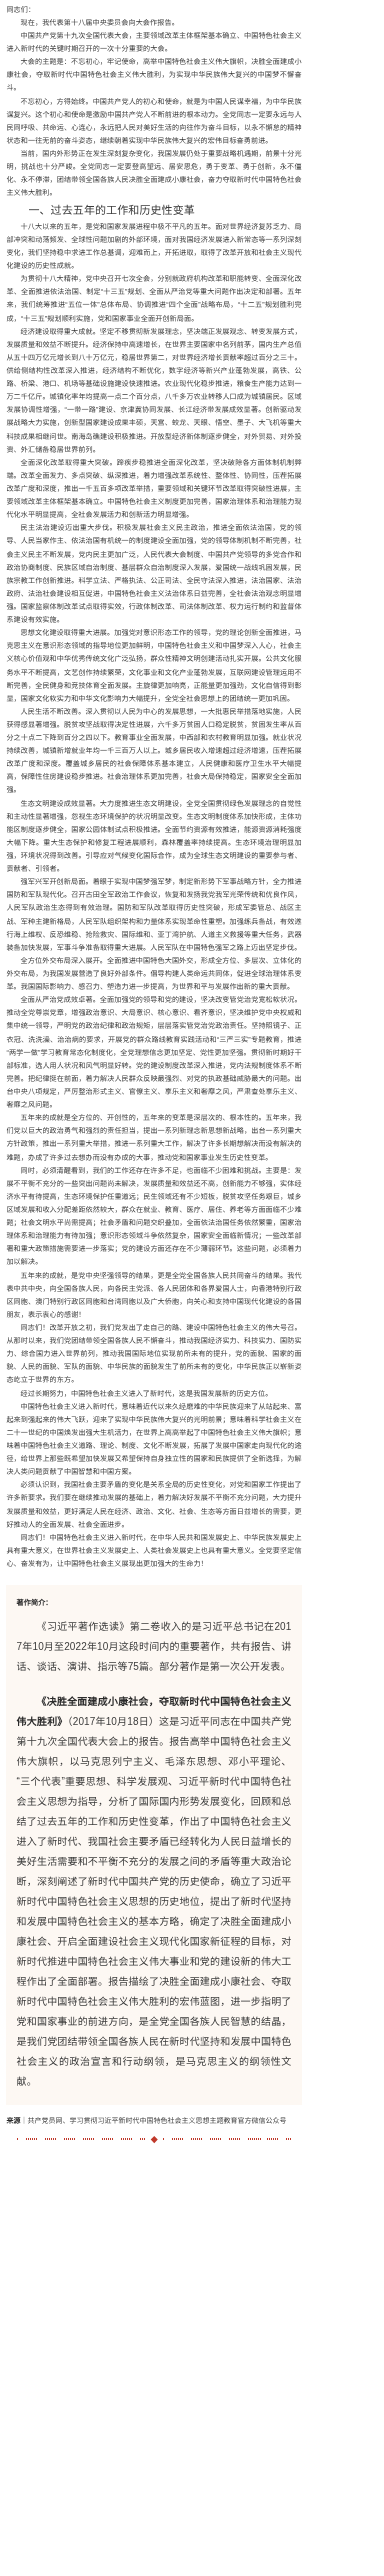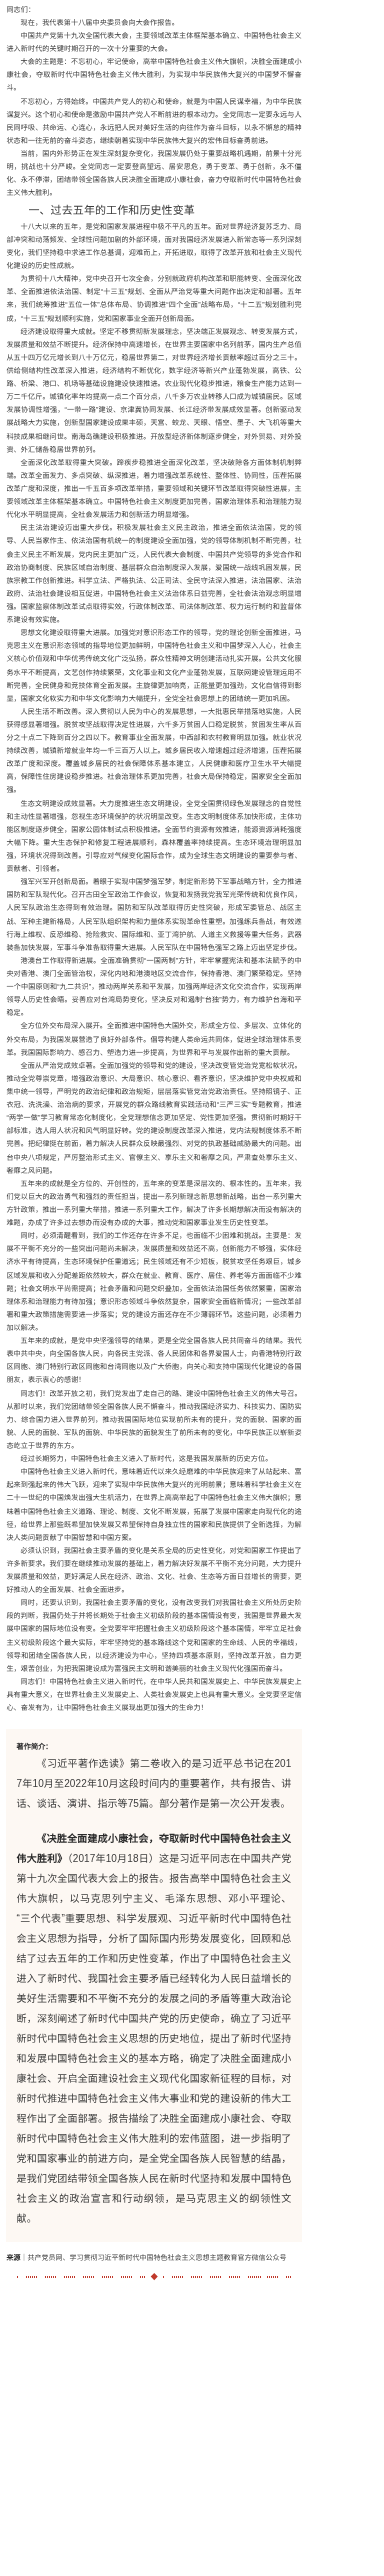--- a/index.html
+++ b/index.html
@@ -46,21 +46,21 @@
     letter-spacing: 0.1px;
   }
   
   .intro-panel {
     margin: 14px 6.4px 0 6.4px;
     background: #fdf8f3;
     padding: 11.5px 10.2px 12.8px 10.2px;
     box-sizing: border-box;
   }
   .intro-title {
-    margin: 0 0 2px 0;
+    margin: 0 0 9px 0;
     font-size: 7.2px;
     font-weight: bold;
     color: #2f2f2f;
     line-height: 1.6;
   }
   .intro-panel p.para {
     font-size: 10px;
     line-height: 2.0;
     color: #3b3b3b;
   }
@@ -123,31 +123,29 @@
 
     <p class="para">十八大以来的五年，是党和国家发展进程中极不平凡的五年。面对世界经济复苏乏力、局部冲突和动荡频发、全球性问题加剧的外部环境，面对我国经济发展进入新常态等一系列深刻变化，我们坚持稳中求进工作总基调，迎难而上，开拓进取，取得了改革开放和社会主义现代化建设的历史性成就。</p>
     <p class="para">为贯彻十八大精神，党中央召开七次全会，分别就政府机构改革和职能转变、全面深化改革、全面推进依法治国、制定“十三五”规划、全面从严治党等重大问题作出决定和部署。五年来，我们统筹推进“五位一体”总体布局、协调推进“四个全面”战略布局，“十二五”规划胜利完成，“十三五”规划顺利实施，党和国家事业全面开创新局面。</p>
     <p class="para">经济建设取得重大成就。坚定不移贯彻新发展理念，坚决端正发展观念、转变发展方式，发展质量和效益不断提升。经济保持中高速增长，在世界主要国家中名列前茅，国内生产总值从五十四万亿元增长到八十万亿元，稳居世界第二，对世界经济增长贡献率超过百分之三十。供给侧结构性改革深入推进，经济结构不断优化，数字经济等新兴产业蓬勃发展，高铁、公路、桥梁、港口、机场等基础设施建设快速推进。农业现代化稳步推进，粮食生产能力达到一万二千亿斤。城镇化率年均提高一点二个百分点，八千多万农业转移人口成为城镇居民。区域发展协调性增强，“一带一路”建设、京津冀协同发展、长江经济带发展成效显著。创新驱动发展战略大力实施，创新型国家建设成果丰硕，天宫、蛟龙、天眼、悟空、墨子、大飞机等重大科技成果相继问世。南海岛礁建设积极推进。开放型经济新体制逐步健全，对外贸易、对外投资、外汇储备稳居世界前列。</p>
     <p class="para">全面深化改革取得重大突破。蹄疾步稳推进全面深化改革，坚决破除各方面体制机制弊端。改革全面发力、多点突破、纵深推进，着力增强改革系统性、整体性、协同性，压茬拓展改革广度和深度，推出一千五百多项改革举措，重要领域和关键环节改革取得突破性进展，主要领域改革主体框架基本确立。中国特色社会主义制度更加完善，国家治理体系和治理能力现代化水平明显提高，全社会发展活力和创新活力明显增强。</p>
     <p class="para">民主法治建设迈出重大步伐。积极发展社会主义民主政治，推进全面依法治国，党的领导、人民当家作主、依法治国有机统一的制度建设全面加强，党的领导体制机制不断完善，社会主义民主不断发展，党内民主更加广泛，人民代表大会制度、中国共产党领导的多党合作和政治协商制度、民族区域自治制度、基层群众自治制度深入发展，爱国统一战线巩固发展，民族宗教工作创新推进。科学立法、严格执法、公正司法、全民守法深入推进，法治国家、法治政府、法治社会建设相互促进，中国特色社会主义法治体系日益完善，全社会法治观念明显增强。国家监察体制改革试点取得实效，行政体制改革、司法体制改革、权力运行制约和监督体系建设有效实施。</p>
     <p class="para">思想文化建设取得重大进展。加强党对意识形态工作的领导，党的理论创新全面推进，马克思主义在意识形态领域的指导地位更加鲜明，中国特色社会主义和中国梦深入人心，社会主义核心价值观和中华优秀传统文化广泛弘扬，群众性精神文明创建活动扎实开展。公共文化服务水平不断提高，文艺创作持续繁荣，文化事业和文化产业蓬勃发展，互联网建设管理运用不断完善，全民健身和竞技体育全面发展。主旋律更加响亮，正能量更加强劲，文化自信得到彰显，国家文化软实力和中华文化影响力大幅提升，全党全社会思想上的团结统一更加巩固。</p>
     <p class="para">人民生活不断改善。深入贯彻以人民为中心的发展思想，一大批惠民举措落地实施，人民获得感显著增强。脱贫攻坚战取得决定性进展，六千多万贫困人口稳定脱贫，贫困发生率从百分之十点二下降到百分之四以下。教育事业全面发展，中西部和农村教育明显加强。就业状况持续改善，城镇新增就业年均一千三百万人以上。城乡居民收入增速超过经济增速，压茬拓展改革广度和深度。覆盖城乡居民的社会保障体系基本建立，人民健康和医疗卫生水平大幅提高，保障性住房建设稳步推进。社会治理体系更加完善，社会大局保持稳定，国家安全全面加强。</p>
     <p class="para">生态文明建设成效显著。大力度推进生态文明建设，全党全国贯彻绿色发展理念的自觉性和主动性显著增强，忽视生态环境保护的状况明显改变。生态文明制度体系加快形成，主体功能区制度逐步健全，国家公园体制试点积极推进。全面节约资源有效推进，能源资源消耗强度大幅下降。重大生态保护和修复工程进展顺利，森林覆盖率持续提高。生态环境治理明显加强，环境状况得到改善。引导应对气候变化国际合作，成为全球生态文明建设的重要参与者、贡献者、引领者。</p>
     <p class="para">强军兴军开创新局面。着眼于实现中国梦强军梦，制定新形势下军事战略方针，全力推进国防和军队现代化。召开古田全军政治工作会议，恢复和发扬我党我军光荣传统和优良作风，人民军队政治生态得到有效治理。国防和军队改革取得历史性突破，形成军委管总、战区主战、军种主建新格局，人民军队组织架构和力量体系实现革命性重塑。加强练兵备战，有效遂行海上维权、反恐维稳、抢险救灾、国际维和、亚丁湾护航、人道主义救援等重大任务，武器装备加快发展，军事斗争准备取得重大进展。人民军队在中国特色强军之路上迈出坚定步伐。</p>
-    <p class="para">港澳台工作取得新进展。全面准确贯彻“一国两制”方针，牢牢掌握宪法和基本法赋予的中央对香港、澳门全面管治权，深化内地和港澳地区交流合作，保持香港、澳门繁荣稳定。坚持一个中国原则和“九二共识”，推动两岸关系和平发展，加强两岸经济文化交流合作，实现两岸领导人历史性会晤。妥善应对台湾局势变化，坚决反对和遏制“台独”势力，有力维护台海和平稳定。</p>
     <p class="para">全方位外交布局深入展开。全面推进中国特色大国外交，形成全方位、多层次、立体化的外交布局，为我国发展营造了良好外部条件。倡导构建人类命运共同体，促进全球治理体系变革。我国国际影响力、感召力、塑造力进一步提高，为世界和平与发展作出新的重大贡献。</p>
     <p class="para">全面从严治党成效卓著。全面加强党的领导和党的建设，坚决改变管党治党宽松软状况。推动全党尊崇党章，增强政治意识、大局意识、核心意识、看齐意识，坚决维护党中央权威和集中统一领导，严明党的政治纪律和政治规矩，层层落实管党治党政治责任。坚持照镜子、正衣冠、洗洗澡、治治病的要求，开展党的群众路线教育实践活动和“三严三实”专题教育，推进“两学一做”学习教育常态化制度化，全党理想信念更加坚定、党性更加坚强。贯彻新时期好干部标准，选人用人状况和风气明显好转。党的建设制度改革深入推进，党内法规制度体系不断完善。把纪律挺在前面，着力解决人民群众反映最强烈、对党的执政基础威胁最大的问题。出台中央八项规定，严厉整治形式主义、官僚主义、享乐主义和奢靡之风，严肃查处享乐主义、奢靡之风问题。</p>
     <p class="para">五年来的成就是全方位的、开创性的，五年来的变革是深层次的、根本性的。五年来，我们党以巨大的政治勇气和强烈的责任担当，提出一系列新理念新思想新战略，出台一系列重大方针政策，推出一系列重大举措，推进一系列重大工作，解决了许多长期想解决而没有解决的难题，办成了许多过去想办而没有办成的大事，推动党和国家事业发生历史性变革。</p>
     <p class="para">同时，必须清醒看到，我们的工作还存在许多不足，也面临不少困难和挑战。主要是：发展不平衡不充分的一些突出问题尚未解决，发展质量和效益还不高，创新能力不够强，实体经济水平有待提高，生态环境保护任重道远；民生领域还有不少短板，脱贫攻坚任务艰巨，城乡区域发展和收入分配差距依然较大，群众在就业、教育、医疗、居住、养老等方面面临不少难题；社会文明水平尚需提高；社会矛盾和问题交织叠加，全面依法治国任务依然繁重，国家治理体系和治理能力有待加强；意识形态领域斗争依然复杂，国家安全面临新情况；一些改革部署和重大政策措施需要进一步落实；党的建设方面还存在不少薄弱环节。这些问题，必须着力加以解决。</p>
     <p class="para">五年来的成就，是党中央坚强领导的结果，更是全党全国各族人民共同奋斗的结果。我代表中共中央，向全国各族人民，向各民主党派、各人民团体和各界爱国人士，向香港特别行政区同胞、澳门特别行政区同胞和台湾同胞以及广大侨胞，向关心和支持中国现代化建设的各国朋友，表示衷心的感谢！</p>
     <p class="para">同志们！改革开放之初，我们党发出了走自己的路、建设中国特色社会主义的伟大号召。从那时以来，我们党团结带领全国各族人民不懈奋斗，推动我国经济实力、科技实力、国防实力、综合国力进入世界前列，推动我国国际地位实现前所未有的提升，党的面貌、国家的面貌、人民的面貌、军队的面貌、中华民族的面貌发生了前所未有的变化，中华民族正以崭新姿态屹立于世界的东方。</p>
     <p class="para">经过长期努力，中国特色社会主义进入了新时代，这是我国发展新的历史方位。</p>
     <p class="para">中国特色社会主义进入新时代，意味着近代以来久经磨难的中华民族迎来了从站起来、富起来到强起来的伟大飞跃，迎来了实现中华民族伟大复兴的光明前景；意味着科学社会主义在二十一世纪的中国焕发出强大生机活力，在世界上高高举起了中国特色社会主义伟大旗帜；意味着中国特色社会主义道路、理论、制度、文化不断发展，拓展了发展中国家走向现代化的途径，给世界上那些既希望加快发展又希望保持自身独立性的国家和民族提供了全新选择，为解决人类问题贡献了中国智慧和中国方案。</p>
     <p class="para">必须认识到，我国社会主要矛盾的变化是关系全局的历史性变化，对党和国家工作提出了许多新要求。我们要在继续推动发展的基础上，着力解决好发展不平衡不充分问题，大力提升发展质量和效益，更好满足人民在经济、政治、文化、社会、生态等方面日益增长的需要，更好推动人的全面发展、社会全面进步。</p>
-    <p class="para">同时，还要认识到，我国社会主要矛盾的变化，没有改变我们对我国社会主义所处历史阶段的判断，我国仍处于并将长期处于社会主义初级阶段的基本国情没有变，我国是世界最大发展中国家的国际地位没有变。全党要牢牢把握社会主义初级阶段这个基本国情，牢牢立足社会主义初级阶段这个最大实际，牢牢坚持党的基本路线这个党和国家的生命线、人民的幸福线，领导和团结全国各族人民，以经济建设为中心，坚持四项基本原则，坚持改革开放，自力更生，艰苦创业，为把我国建设成为富强民主文明和谐美丽的社会主义现代化强国而奋斗。</p>
     <p class="para">同志们！中国特色社会主义进入新时代，在中华人民共和国发展史上、中华民族发展史上具有重大意义，在世界社会主义发展史上、人类社会发展史上也具有重大意义。全党要坚定信心、奋发有为，让中国特色社会主义展现出更加强大的生命力！</p>
 
   </div>
 
   <div class="intro-panel">
     <div class="intro-title">著作简介：</div>
     <p class="para">《习近平著作选读》第二卷收入的是习近平总书记在2017年10月至2022年10月这段时间内的重要著作，共有报告、讲话、谈话、演讲、指示等75篇。部分著作是第一次公开发表。</p>
     <p class="para"><span class="work-title">《决胜全面建成小康社会，夺取新时代中国特色社会主义伟大胜利》</span><span>（2017年10月18日）这是习近平同志在中国共产党第十九次全国代表大会上的报告。报告高举中国特色社会主义伟大旗帜，以马克思列宁主义、毛泽东思想、邓小平理论、“三个代表”重要思想、科学发展观、习近平新时代中国特色社会主义思想为指导，分析了国际国内形势发展变化，回顾和总结了过去五年的工作和历史性变革，作出了中国特色社会主义进入了新时代、我国社会主要矛盾已经转化为人民日益增长的美好生活需要和不平衡不充分的发展之间的矛盾等重大政治论断，深刻阐述了新时代中国共产党的历史使命，确立了习近平新时代中国特色社会主义思想的历史地位，提出了新时代坚持和发展中国特色社会主义的基本方略，确定了决胜全面建成小康社会、开启全面建设社会主义现代化国家新征程的目标，对新时代推进中国特色社会主义伟大事业和党的建设新的伟大工程作出了全面部署。报告描绘了决胜全面建成小康社会、夺取新时代中国特色社会主义伟大胜利的宏伟蓝图，进一步指明了党和国家事业的前进方向，是全党全国各族人民智慧的结晶，是我们党团结带领全国各族人民在新时代坚持和发展中国特色社会主义的政治宣言和行动纲领，是马克思主义的纲领性文献。</span></p>
   </div>
 

